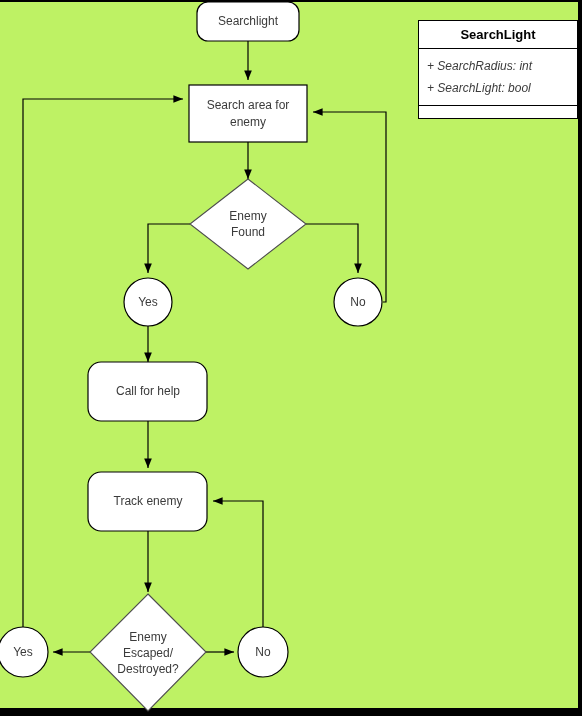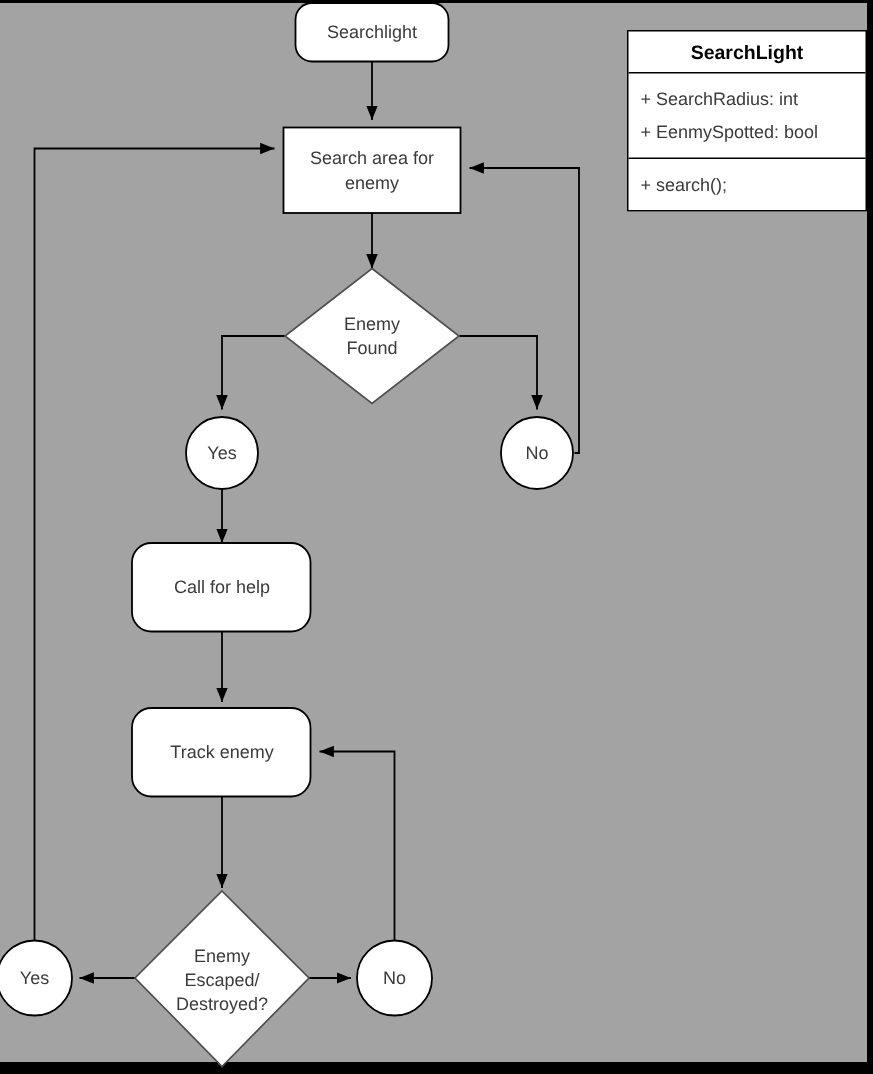--- a/index.html
+++ b/index.html
@@ -4,21 +4,21 @@
 <style>
   html, body {
     margin: 0;
     padding: 0;
     background: #ffffff;
   }
   #page {
     position: relative;
     width: 582px;
     height: 716px;
-    background: #a3a3a3;
+    background: #bef264;
     overflow: hidden;
     font-family: "Liberation Sans", sans-serif;
   }
   #border-top {
     position: absolute;
     left: 0; top: 0;
     width: 582px; height: 2px;
     background: #000000;
   }
   #border-right {
@@ -77,20 +77,21 @@
     color: #000000;
     text-align: center;
     padding: 6px 4px 6px 4px;
     border-bottom: 1.5px solid #000000;
   }
   .uml-section {
     padding: 6px 0 6px 0;
   }
   .uml-section.divider {
     border-bottom: 1.5px solid #000000;
+    font-style: italic;
   }
   .uml-row {
     font-family: "Liberation Sans", sans-serif;
     font-size: 12px;
     color: #3b3b3b;
     padding: 4px 8px;
     white-space: nowrap;
   }
 </style>
 </head>
@@ -191,20 +192,19 @@
         <text class="node-label" x="263" y="653">No</text>
       </g>
 
     </g>
   </svg>
 
   <div class="uml-box">
     <div class="uml-title">SearchLight</div>
     <div class="uml-section divider">
       <div class="uml-row">+ SearchRadius: int</div>
-      <div class="uml-row">+ EenmySpotted: bool</div>
+      <div class="uml-row">+ SearchLight: bool</div>
     </div>
     <div class="uml-section">
-      <div class="uml-row">+ search();</div>
     </div>
   </div>
 
 </div>
 
 </body></html>

